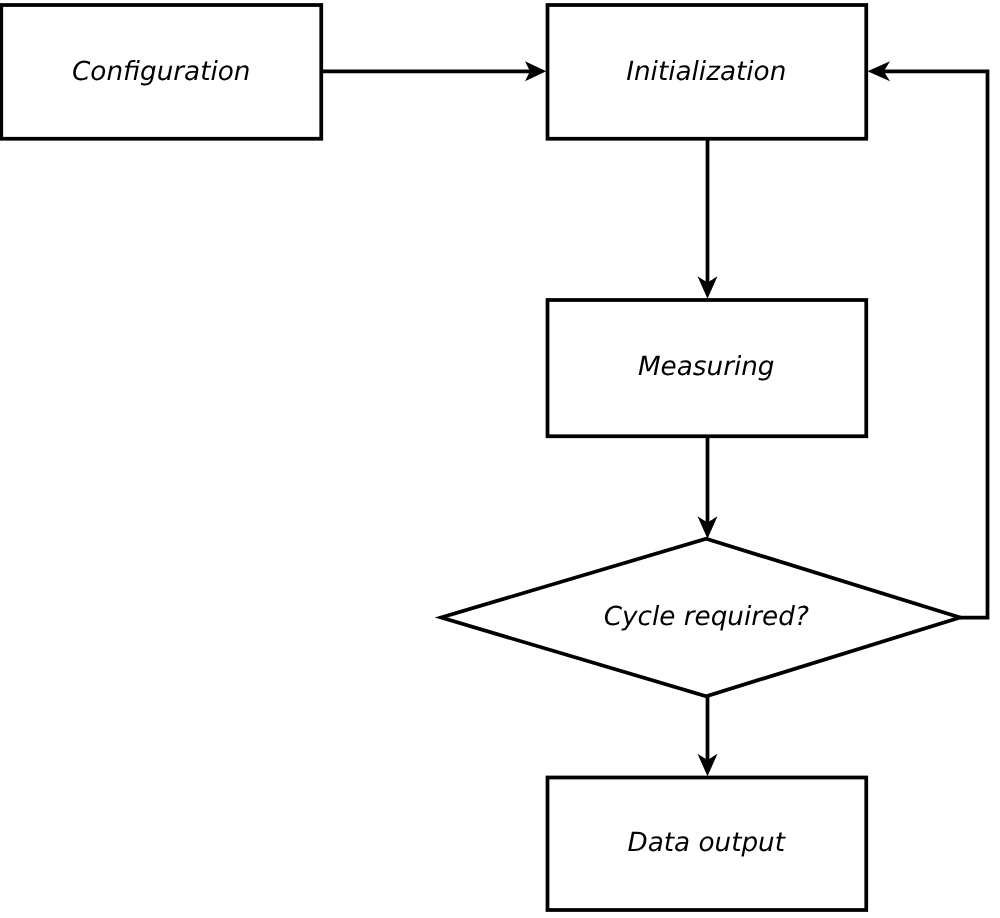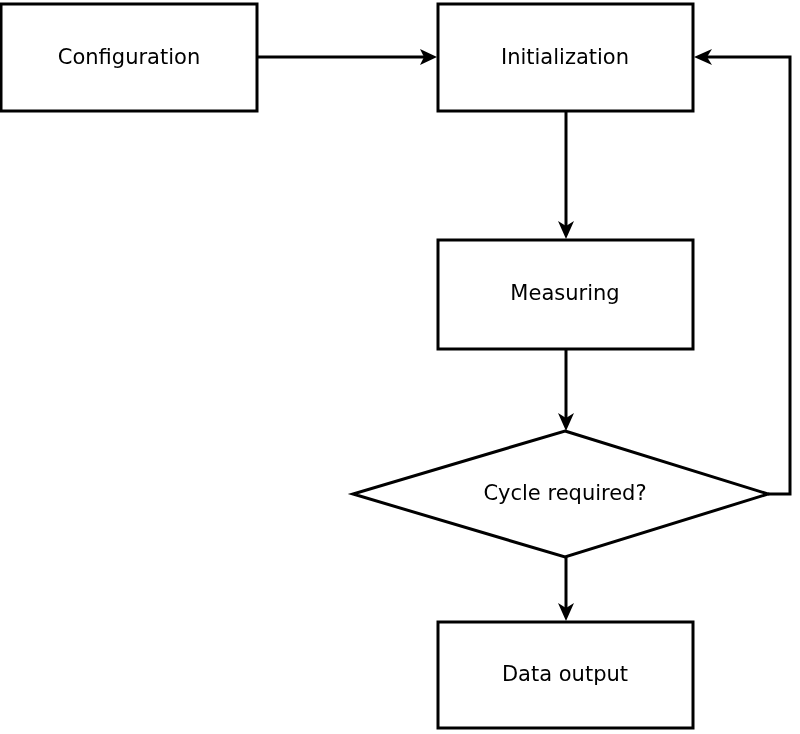--- a/index.html
+++ b/index.html
@@ -12,20 +12,21 @@
     width: 800px;
     height: 734px;
     overflow: hidden;
     font-family: "DejaVu Sans", "Liberation Sans", sans-serif;
   }
   #diagram-root {
     position: relative;
     width: 800px;
     height: 734px;
     background: #ffffff;
+    font-style: italic;
   }
   #flow-svg {
     position: absolute;
     top: 0;
     left: 0;
     width: 800px;
     height: 734px;
     display: block;
   }
   .node-shape {

